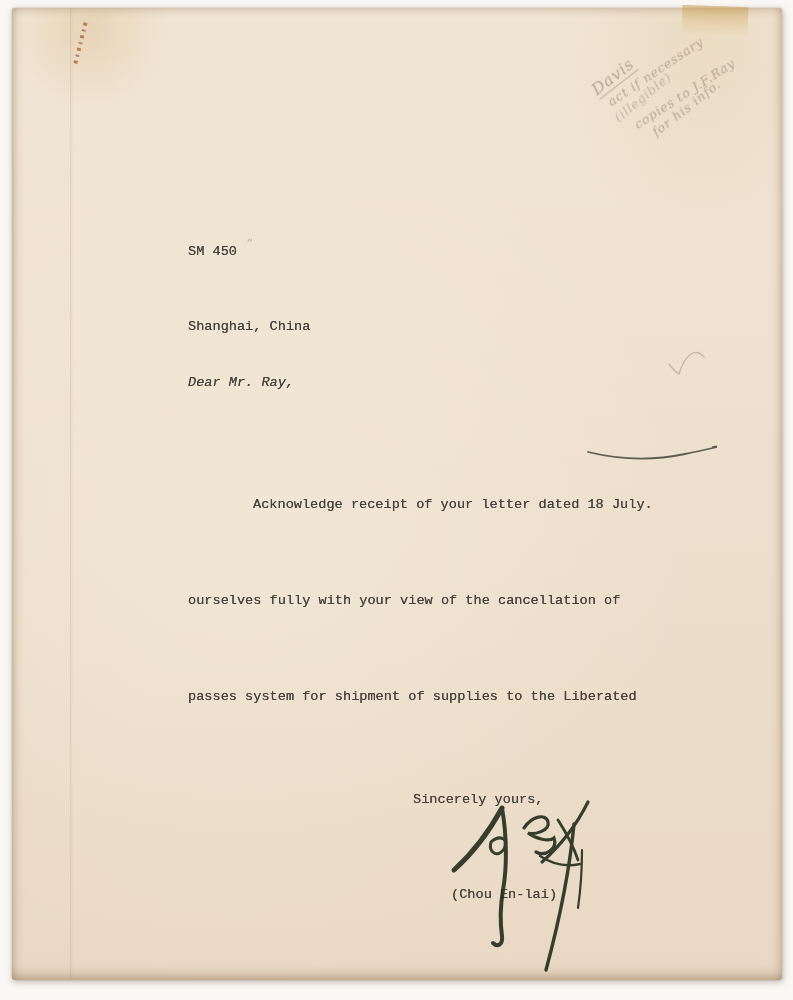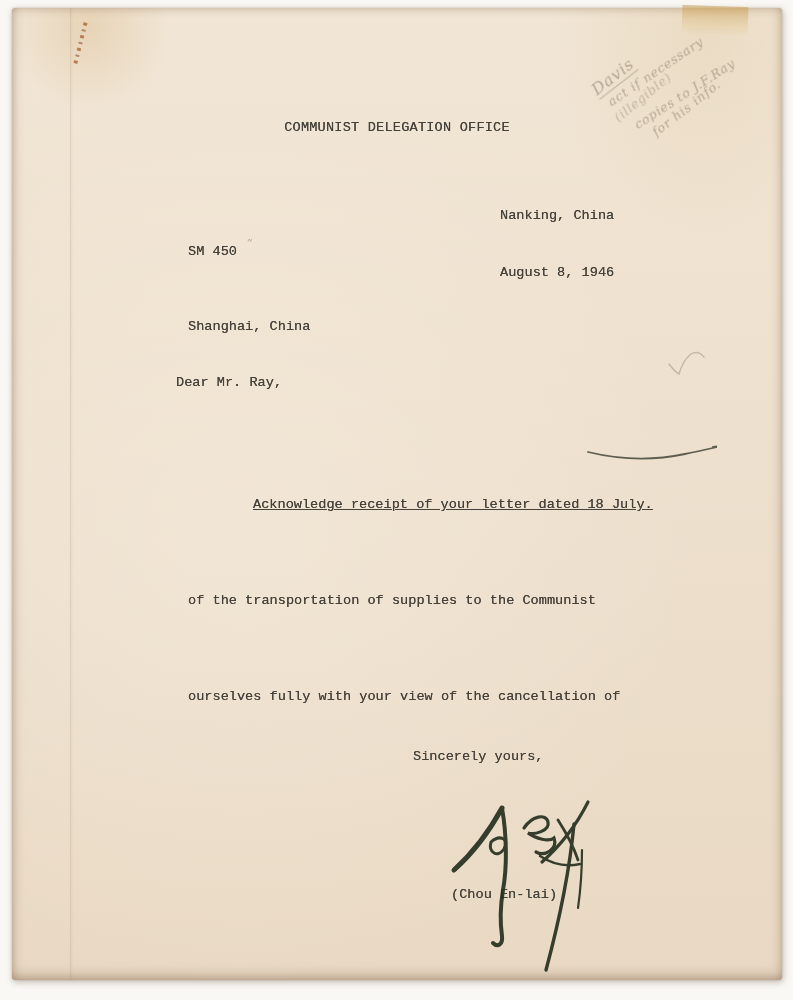--- a/index.html
+++ b/index.html
@@ -50,24 +50,24 @@
     text-shadow:0 0 .6px rgba(60,55,45,.85);
   }
   .office-header{left:0;right:0;text-align:center;top:111px;letter-spacing:.2px;}
   .dateline{left:488px;top:160px;line-height:19px;}
   .reference{left:176px;top:235px;}
   .ref-tick{
     position:absolute;left:234px;top:230px;font-size:10px;
     color:rgba(150,115,80,.55);transform:rotate(18deg);
   }
   .recipient{left:176px;top:273px;line-height:18.5px;}
-  .salutation{left:164px;top:366px;}
+  .salutation{left:176px;top:366px;font-style:italic;}
   .body-block{left:176px;top:417px;width:505px;line-height:32px;}
-  .body-block .first{ text-indent:65px;text-decoration:underline; }
-  .closing{left:401px;top:740px;}
+  .body-block .first{ text-indent:65px; }
+  .closing{left:401px;top:783px;}
   .typed-signature{left:439px;top:878px;text-align:center;}
   .underline-svg{position:absolute;left:573px;top:437px;}
   .sig-svg{position:absolute;left:416px;top:786px;}
   .pencil-note{
     position:absolute;left:576px;top:76px;width:210px;
     transform:rotate(-36deg);transform-origin:0 0;
     font-family:"DejaVu Serif","Liberation Serif",serif;
     font-style:italic;color:rgba(128,112,96,.52);
     line-height:17px;font-size:12.5px;letter-spacing:.8px;
     filter:blur(.3px);white-space:nowrap;
@@ -94,44 +94,39 @@
     <div class="tape-stain"></div>
 
     <div class="pencil-note">
       <div class="pn-line"><span class="pn-name">Davis</span></div>
       <div class="pn-line pn-l2">act if necessary</div>
       <div class="pn-line pn-l3">(illegible)</div>
       <div class="pn-line pn-l4">copies to J.F.Ray</div>
       <div class="pn-line pn-l5">for his info.</div>
     </div>
 
-    <div class="typed office-header">COMMUNIST DELEGATION OFFICE</div>
 
-    <div class="typed dateline">
-      <div>Nanking, China</div>
-      <div>August 8, 1946</div>
-    </div>
 
     <div class="typed reference">SM 450</div>
     <div class="ref-tick">”</div>
 
     <div class="typed recipient">
       <div>Shanghai, China</div>
     </div>
 
     <svg class="check-svg" width="42" height="32" viewBox="0 0 42 32">
       <path d="M3 14 Q9 22 13 24 Q17 10 25 4 Q32 0 38 7" fill="none" stroke="rgba(122,106,90,.7)" stroke-width="1.4" stroke-linecap="round"></path>
     </svg>
 
     <div class="typed salutation">Dear Mr. Ray,</div>
 
     <div class="typed body-block">
       <div class="first">Acknowledge receipt of your letter dated 18 July.</div>
-      <div>of the transportation of supplies to the Communist</div>
       <div>ourselves fully with your view of the cancellation of</div>
+      <div>passes system for shipment of supplies to the Liberated</div>
       
       
       
       
       
     </div>
 
     <svg class="underline-svg" width="132" height="24" viewBox="0 0 132 24">
       <path d="M3 7 Q 52 19 100 9 T 128 2" fill="none" stroke="#43453b" stroke-width="1.8" stroke-linecap="round" opacity=".85"></path>
     </svg>

